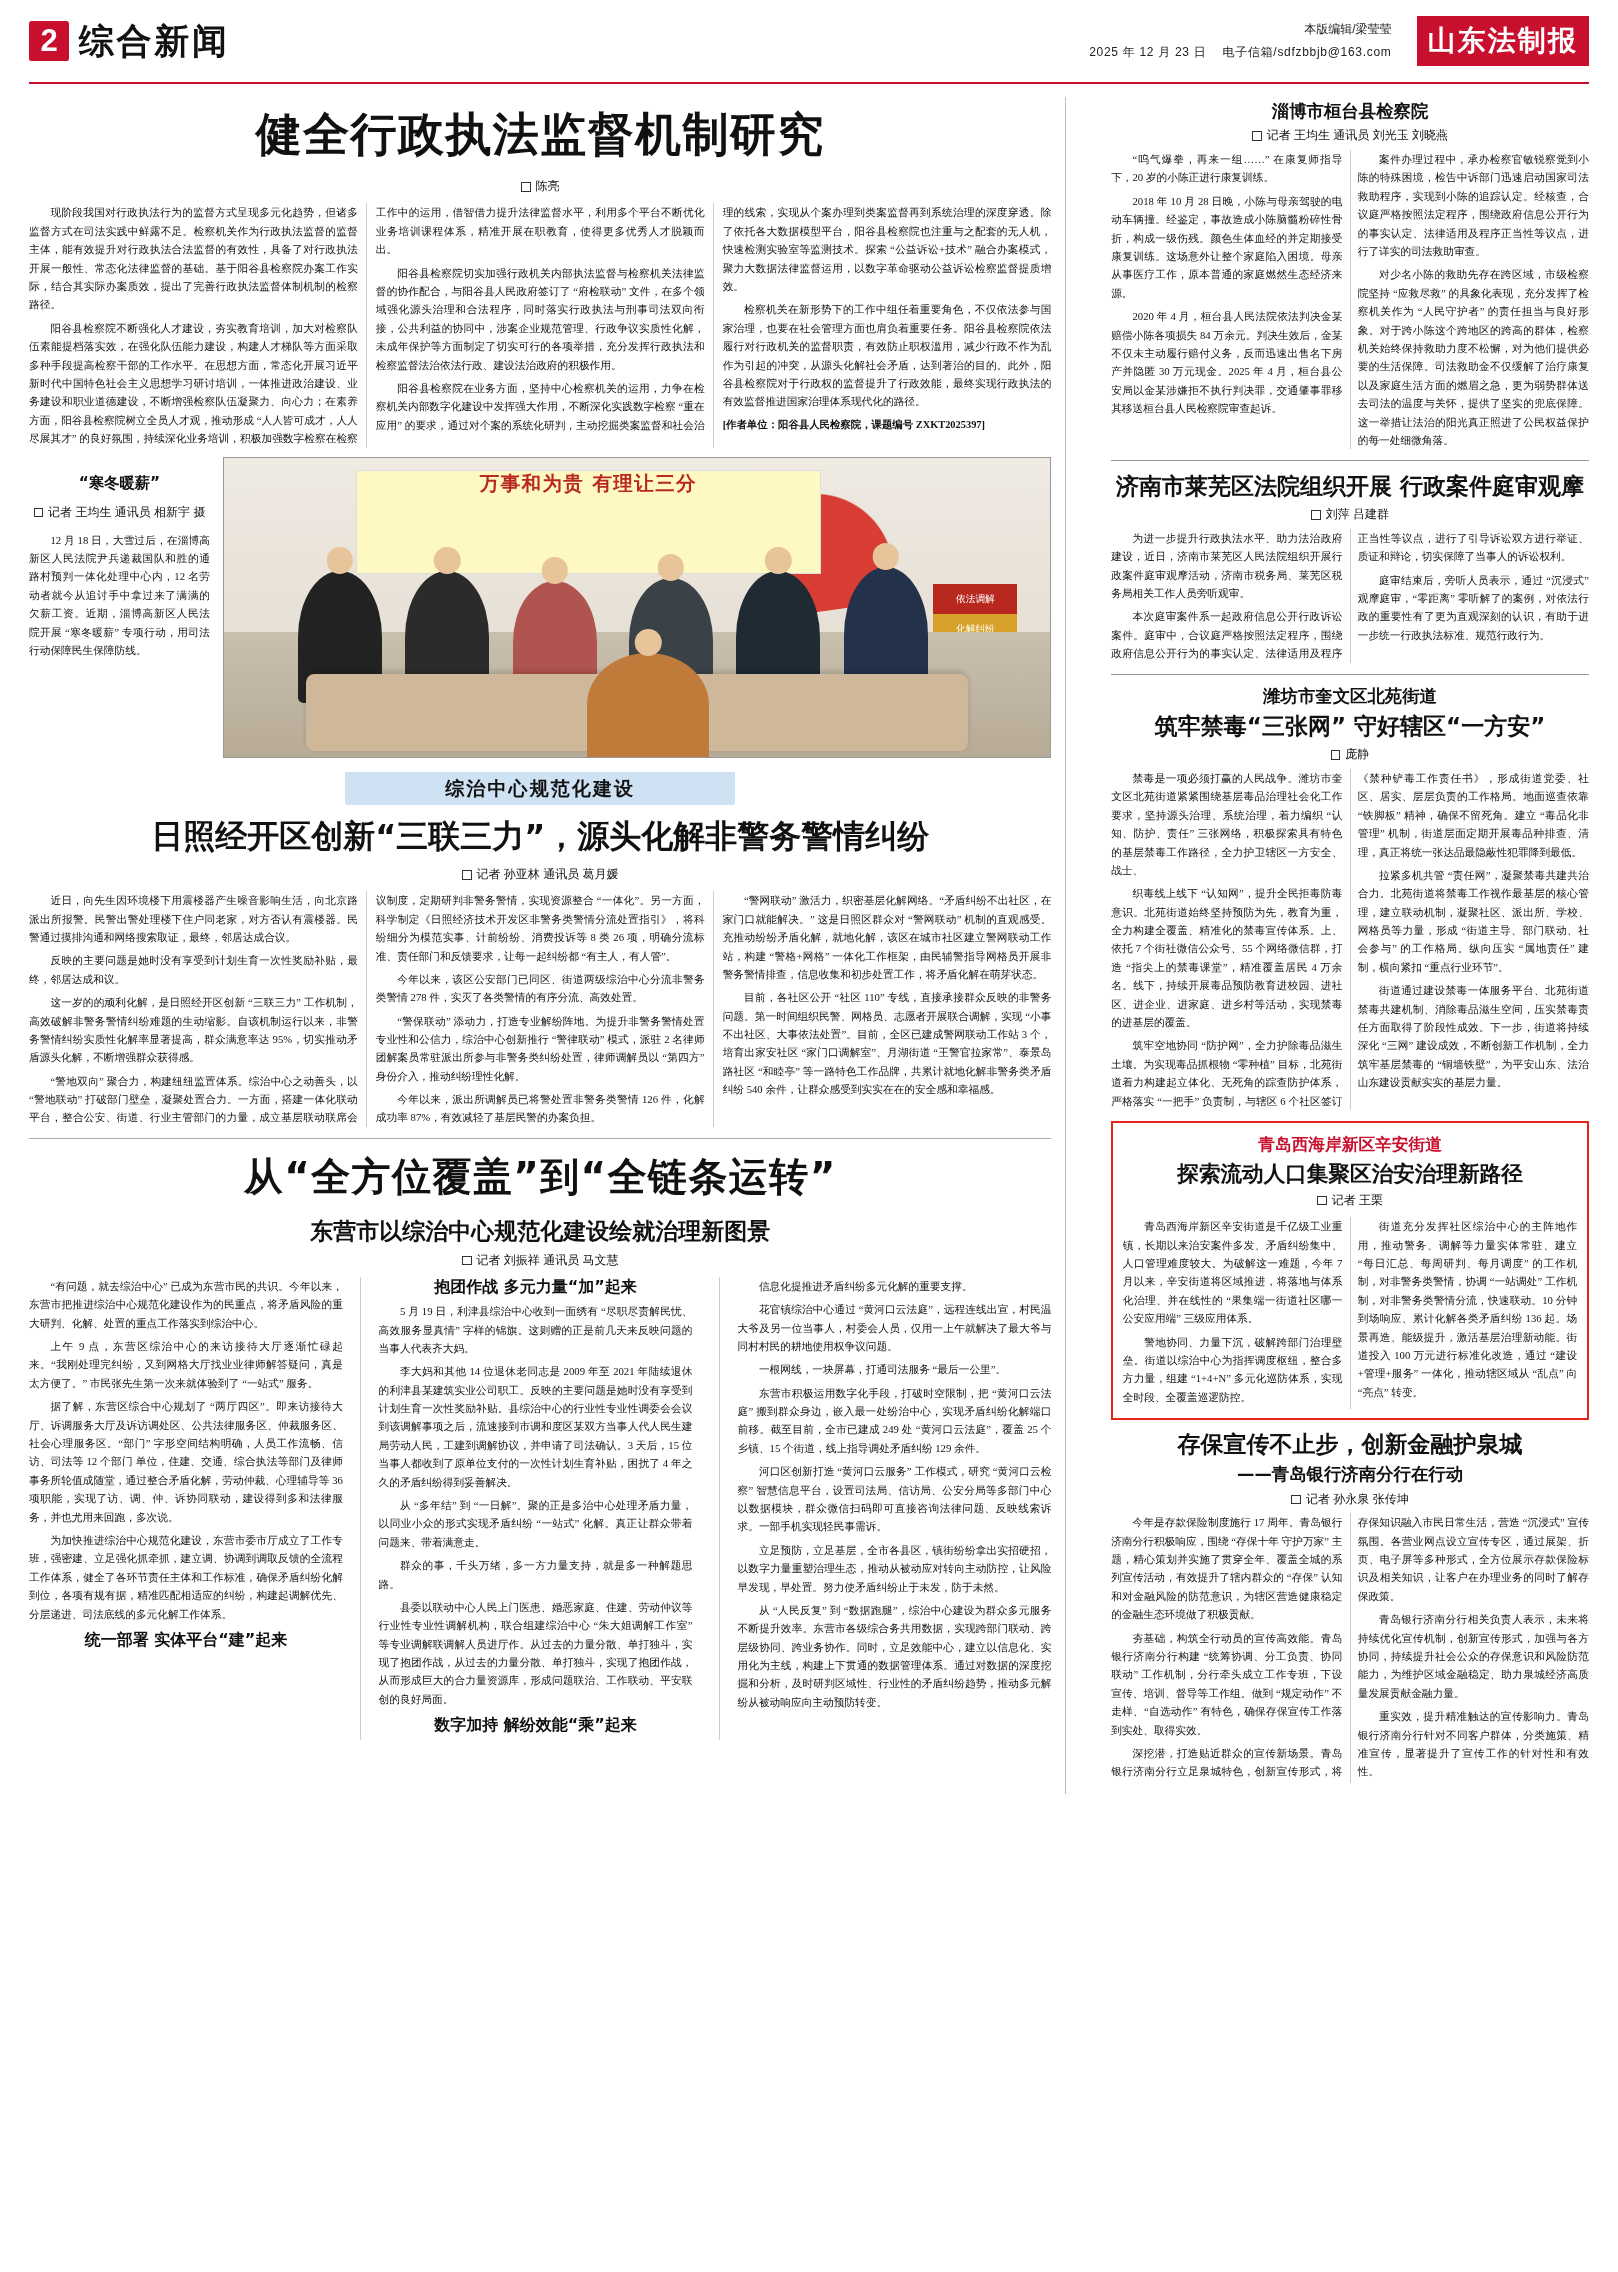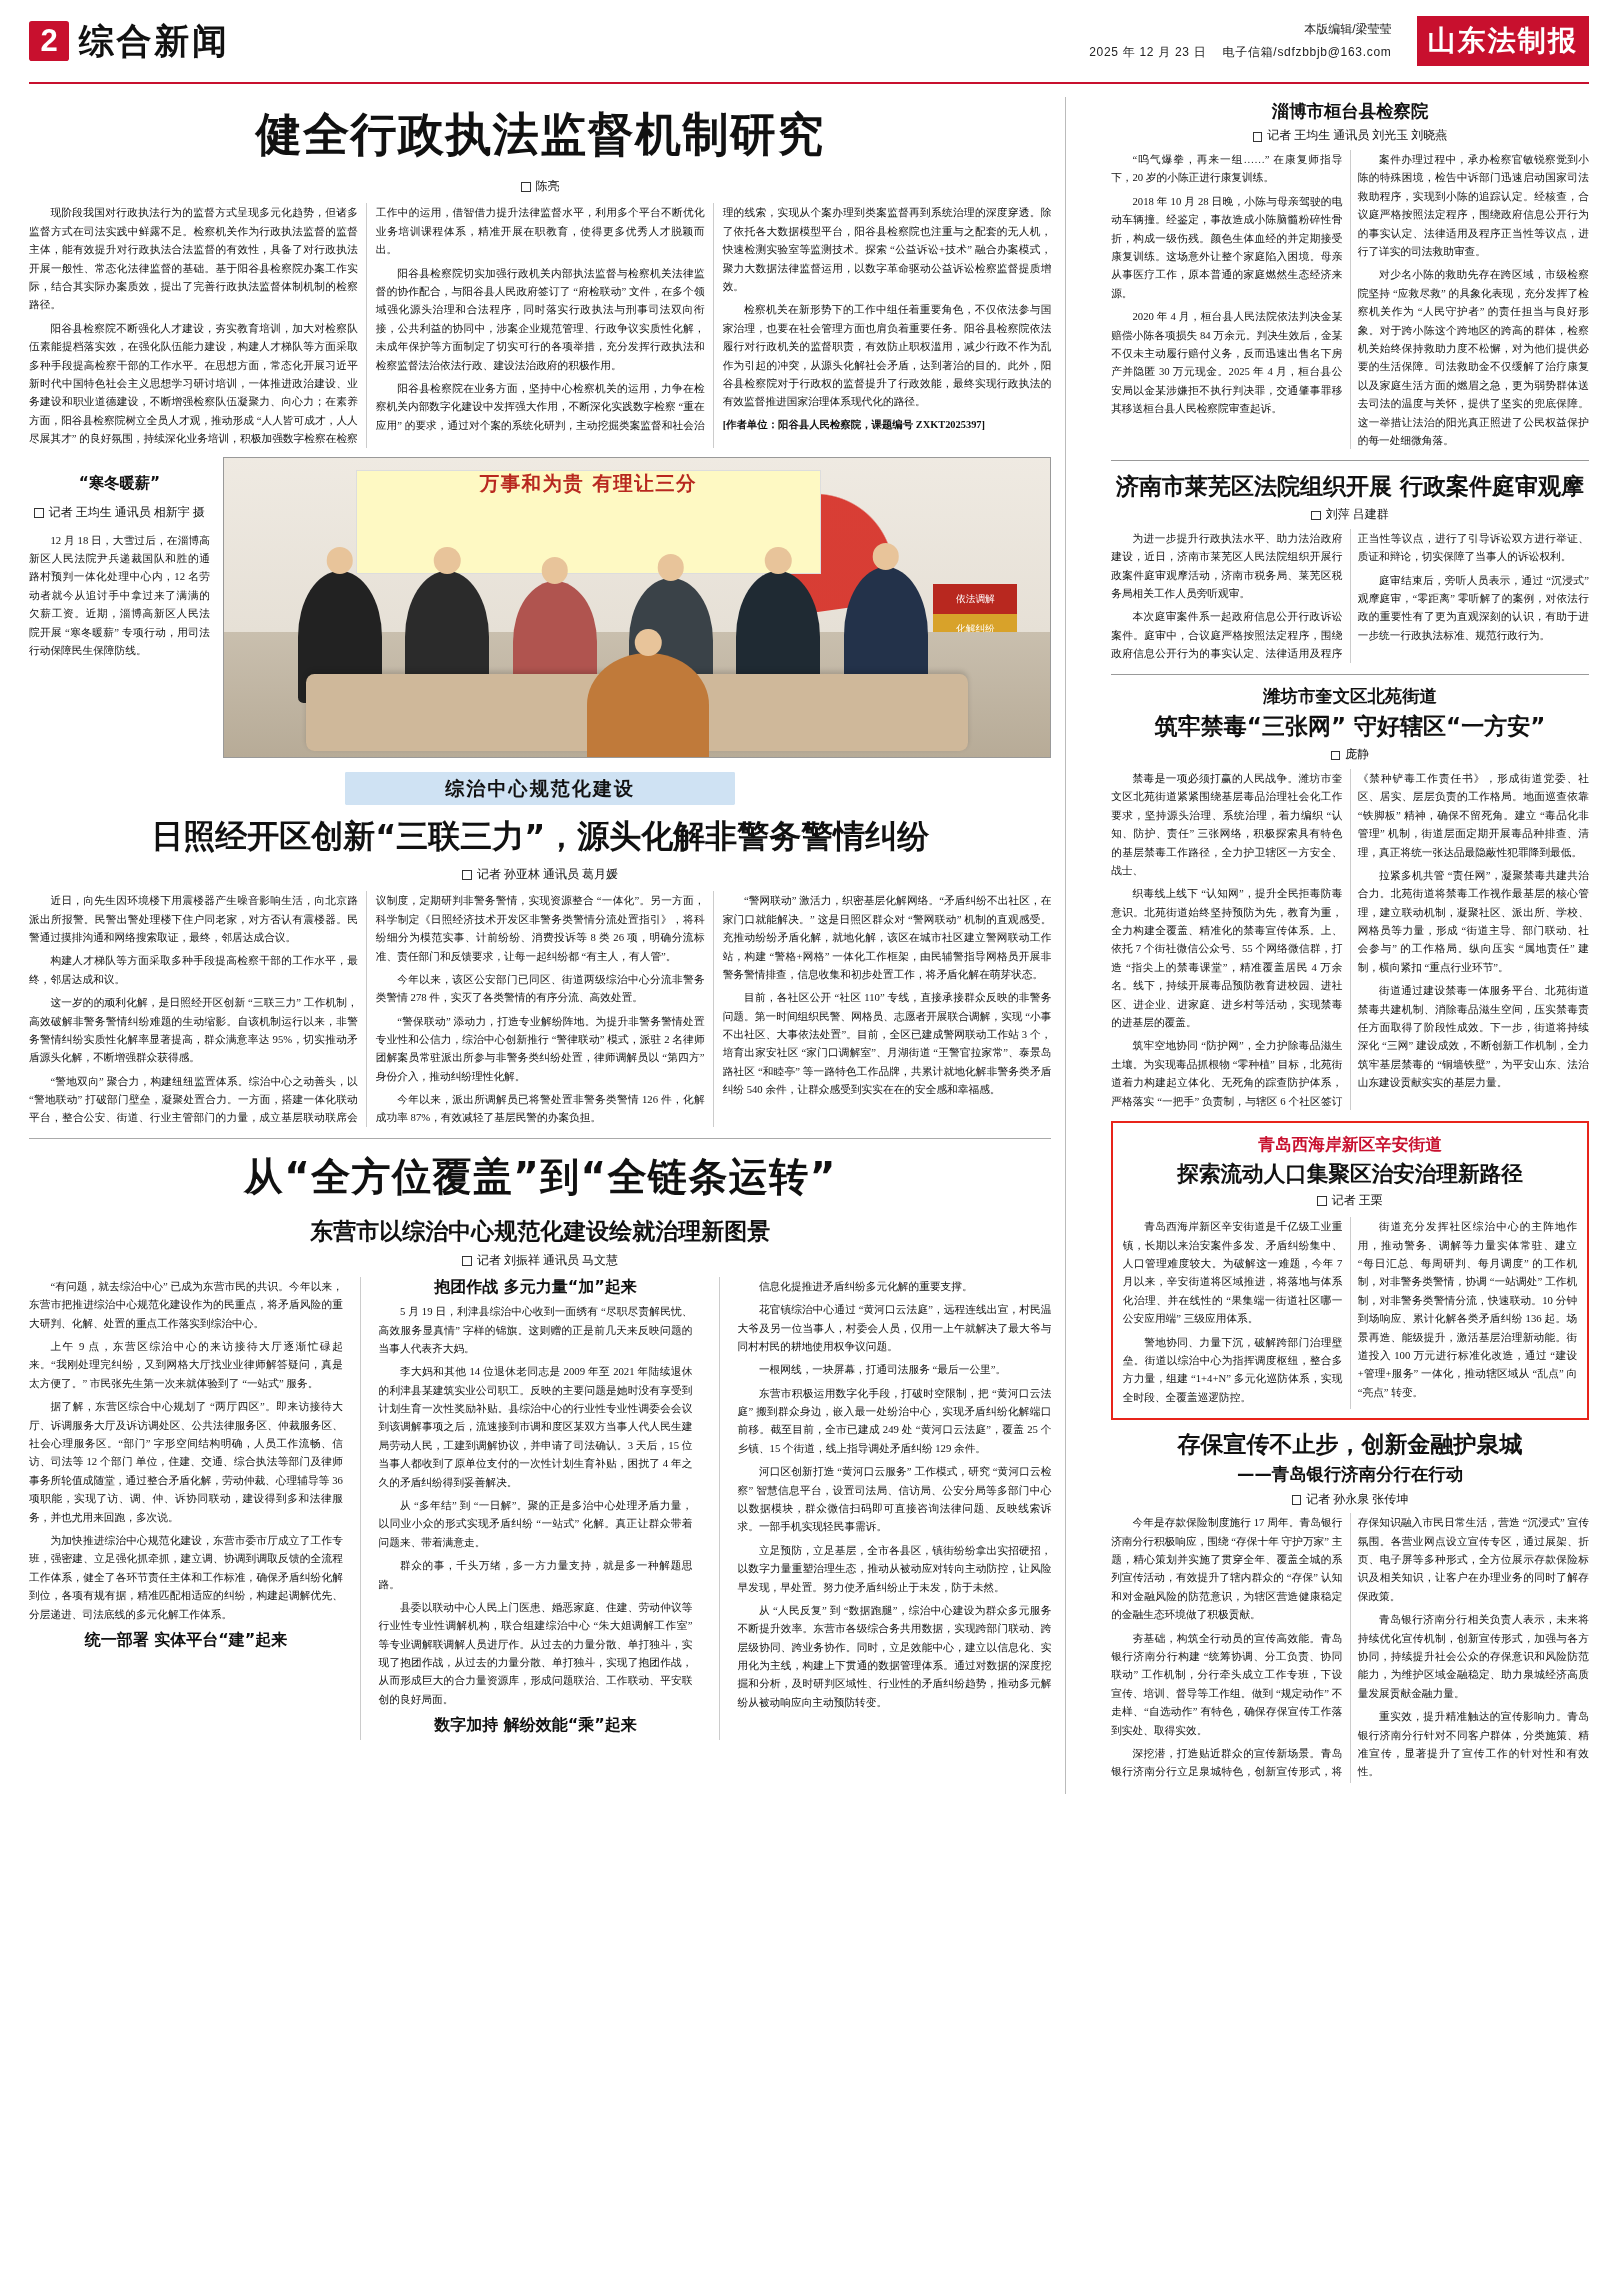--- a/index.html
+++ b/index.html
@@ -19,21 +19,21 @@
   .left-zone{width:1042px;}
   .right-zone{width:487px;margin-left:31px;}
 
   .rule-v{width:0.7px;background:#bbb;}
 
   
   h1.main-head{font-size:46px;font-weight:bold;text-align:center;margin:7px 0 12.5px;letter-spacing:1.4px;font-family:"DejaVu Sans",sans-serif;}
   h2.sub-head{font-size:32px;font-weight:bold;text-align:center;margin:4.2px 0 7px;font-family:"DejaVu Sans",sans-serif;}
   h3.minor-head{font-size:21px;font-weight:bold;text-align:center;margin:4.2px 0;font-family:"DejaVu Sans",sans-serif;}
 
-  .byline{text-align:center;font-size:12px;margin:4.2px 0 8.4px;font-family:Liberation Serif, serif;}
+  .byline{text-align:center;font-size:12px;margin:4.2px 0 8.4px;font-family:Liberation Sans, sans-serif;}
   .byline .box{display:inline-block;width:7.7px;height:7.7px;border:0.7px solid #333;margin-right:4.9px;vertical-align:middle;}
 
   .cols3{column-count:3;column-gap:18px;column-rule:0.7px solid #ccc;}
   p.body{font-size:10.7px;line-height:1.72;text-align:justify;margin:0 0 4.9px;text-indent:2em;}
   p.note{font-size:10.4px;line-height:1.7;text-align:justify;margin:5.6px 0 0;text-indent:0;font-weight:bold;}
 
   
   .photo-wrap{display:flex;gap:12.5px;margin:9.7px 0 5.6px;}
   .photo-caption{width:181px;font-size:10.6px;line-height:1.72;text-align:justify;}
   .photo-caption .cap-title{text-align:center;font-size:15.3px;font-weight:bold;margin:12.5px 0 5.6px;font-family:"DejaVu Sans",sans-serif;}
@@ -158,21 +158,21 @@
       </div>
 
       <div class="banner-blue">综治中心规范化建设</div>
 
       <h2 class="sub-head">日照经开区创新“三联三力”，源头化解非警务警情纠纷</h2>
       <div class="byline">
         <span class="box"></span><span>记者 孙亚林 通讯员 葛月媛</span>
       </div>
       <div class="cols3">
         <p class="body">近日，向先生因环境楼下用震楼器产生噪音影响生活，向北京路派出所报警。民警出警处理楼下住户同老家，对方否认有震楼器。民警通过摸排沟通和网络搜索取证，最终，邻居达成合议。</p>
-        <p class="body">构建人才梯队等方面采取多种手段提高检察干部的工作水平，最终，邻居达成和议。</p>
+        <p class="body">反映的主要问题是她时没有享受到计划生育一次性奖励补贴，最终，邻居达成和议。</p>
         <p class="body">这一岁的的顽利化解，是日照经开区创新 “三联三力” 工作机制，高效破解非警务警情纠纷难题的生动缩影。自该机制运行以来，非警务警情纠纷实质性化解率显著提高，群众满意率达 95%，切实推动矛盾源头化解，不断增强群众获得感。</p>
         <p class="body">“警地双向” 聚合力，构建纽纽监置体系。综治中心之动善头，以 “警地联动” 打破部门壁垒，凝聚处置合力。一方面，搭建一体化联动平台，整合公安、街道、行业主管部门的力量，成立基层联动联席会议制度，定期研判非警务警情，实现资源整合 “一体化”。另一方面，科学制定《日照经济技术开发区非警务类警情分流处置指引》，将科纷细分为模范实事、计前纷纷、消费投诉等 8 类 26 项，明确分流标准、责任部门和反馈要求，让每一起纠纷都 “有主人，有人管”。</p>
         <p class="body">今年以来，该区公安部门已同区、街道两级综治中心分流非警务类警情 278 件，实灭了各类警情的有序分流、高效处置。</p>
         <p class="body">“警保联动” 添动力，打造专业解纷阵地。为提升非警务警情处置专业性和公信力，综治中心创新推行 “警律联动” 模式，派驻 2 名律师团解案员常驻派出所参与非警务类纠纷处置，律师调解员以 “第四方” 身份介入，推动纠纷理性化解。</p>
         <p class="body">今年以来，派出所调解员已将警处置非警务类警情 126 件，化解成功率 87%，有效减轻了基层民警的办案负担。</p>
         <p class="body">“警网联动” 激活力，织密基层化解网络。“矛盾纠纷不出社区，在家门口就能解决。” 这是日照区群众对 “警网联动” 机制的直观感受。充推动纷纷矛盾化解，就地化解，该区在城市社区建立警网联动工作站，构建 “警格+网格” 一体化工作框架，由民辅警指导网格员开展非警务警情排查，信息收集和初步处置工作，将矛盾化解在萌芽状态。</p>
         <p class="body">目前，各社区公开 “社区 110” 专线，直接承接群众反映的非警务问题。第一时间组织民警、网格员、志愿者开展联合调解，实现 “小事不出社区、大事依法处置”。目前，全区已建成警网联动工作站 3 个，培育出家安社区 “家门口调解室”、月湖街道 “王警官拉家常”、泰景岛路社区 “和睦亭” 等一路特色工作品牌，共累计就地化解非警务类矛盾纠纷 540 余件，让群众感受到实实在在的安全感和幸福感。</p>
       </div>
 
       <hr class="thin">

